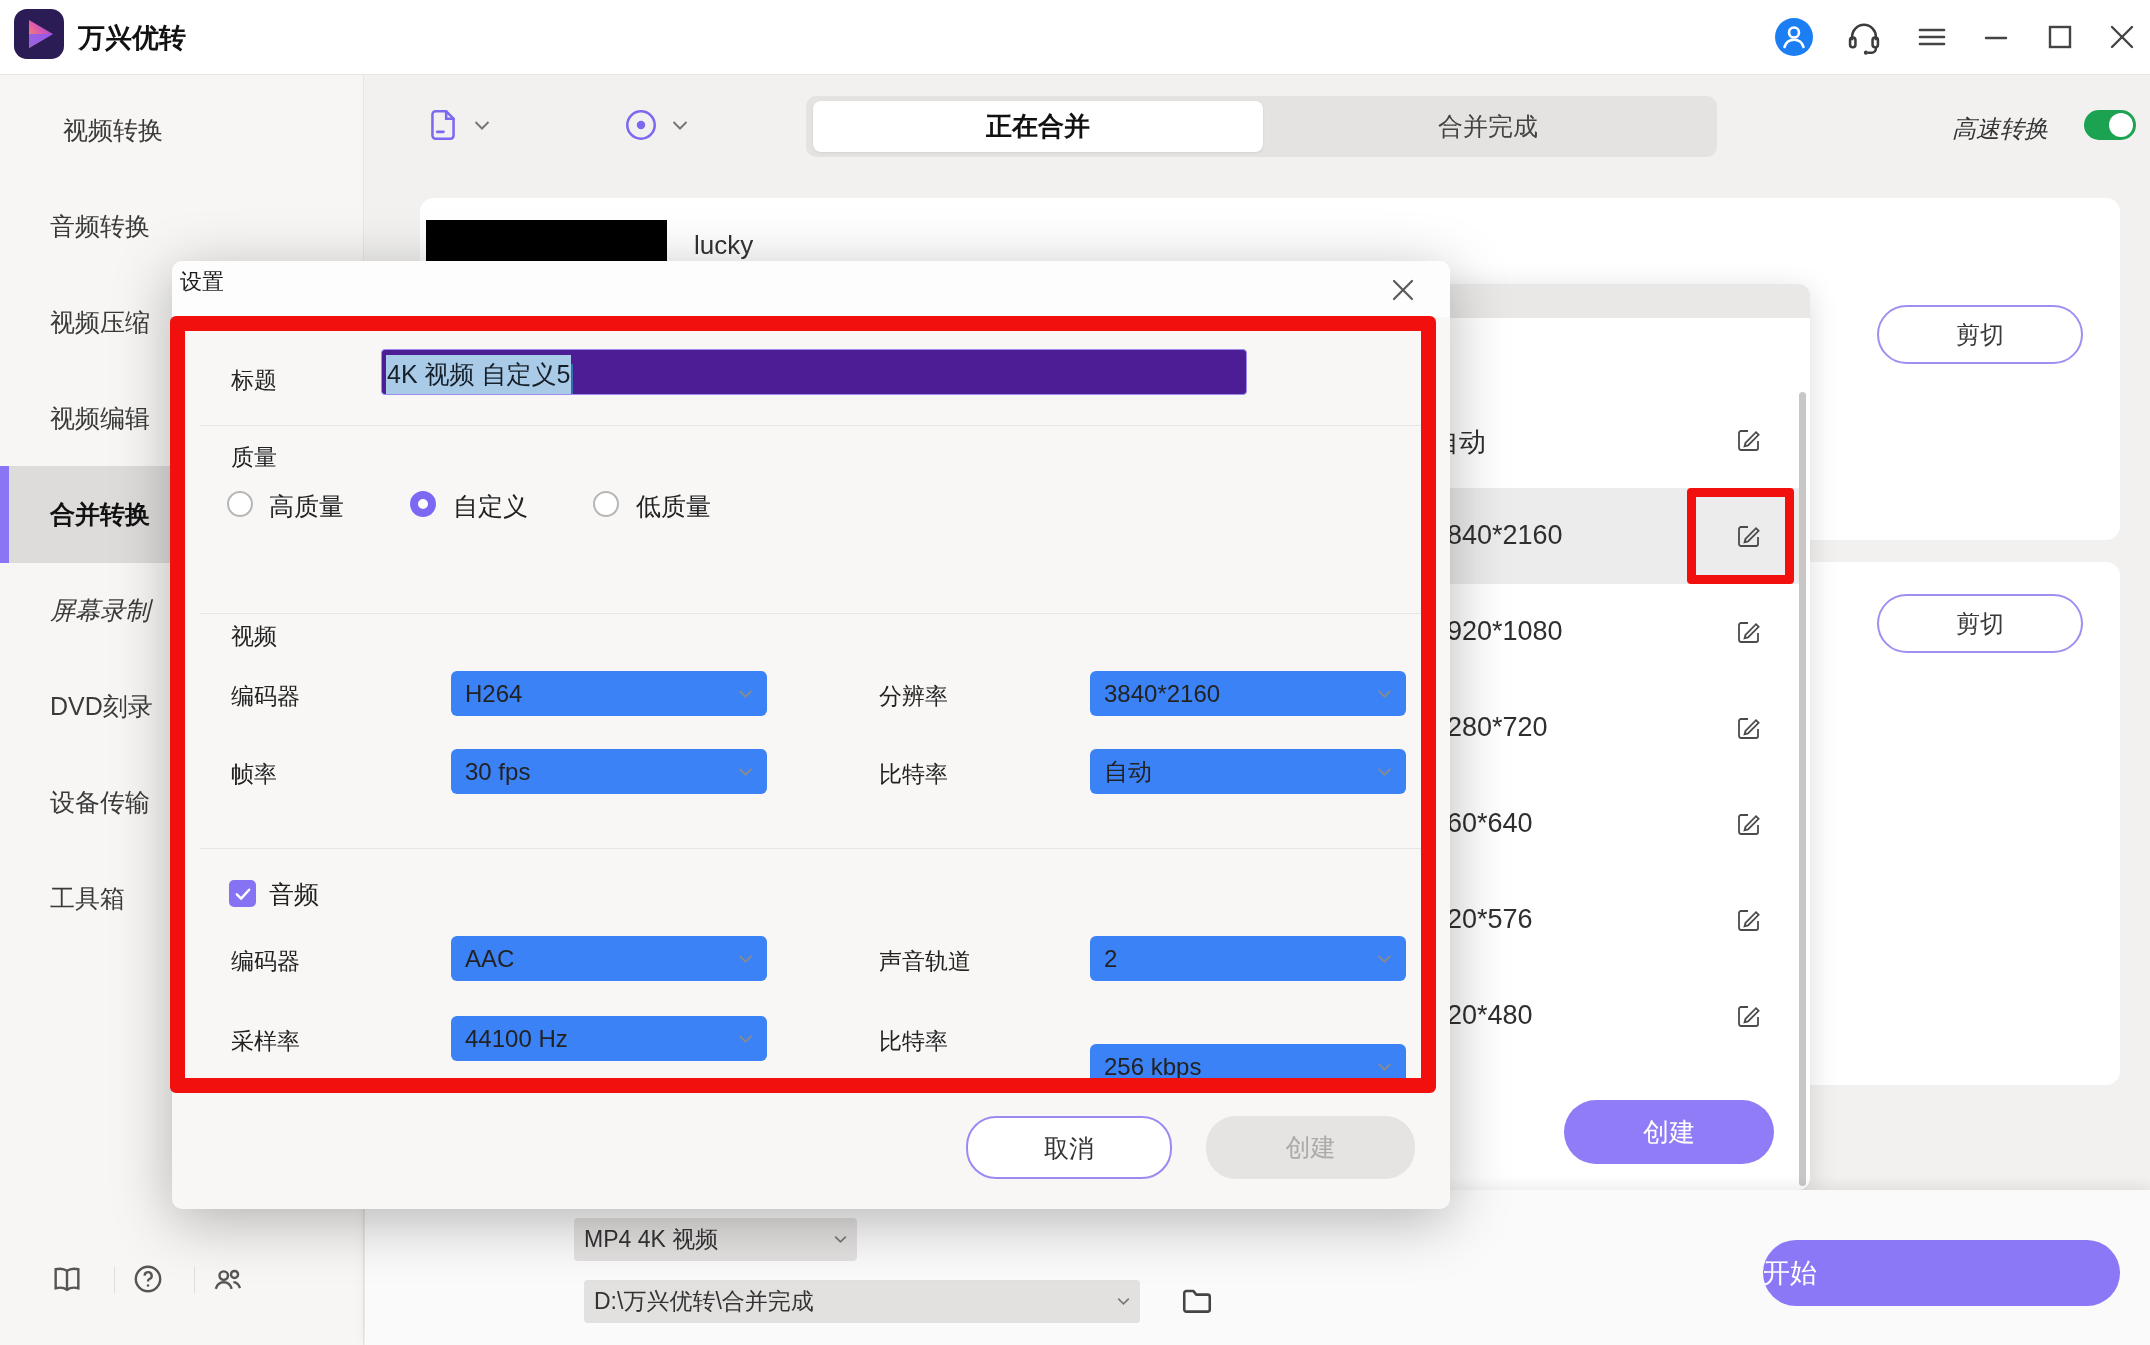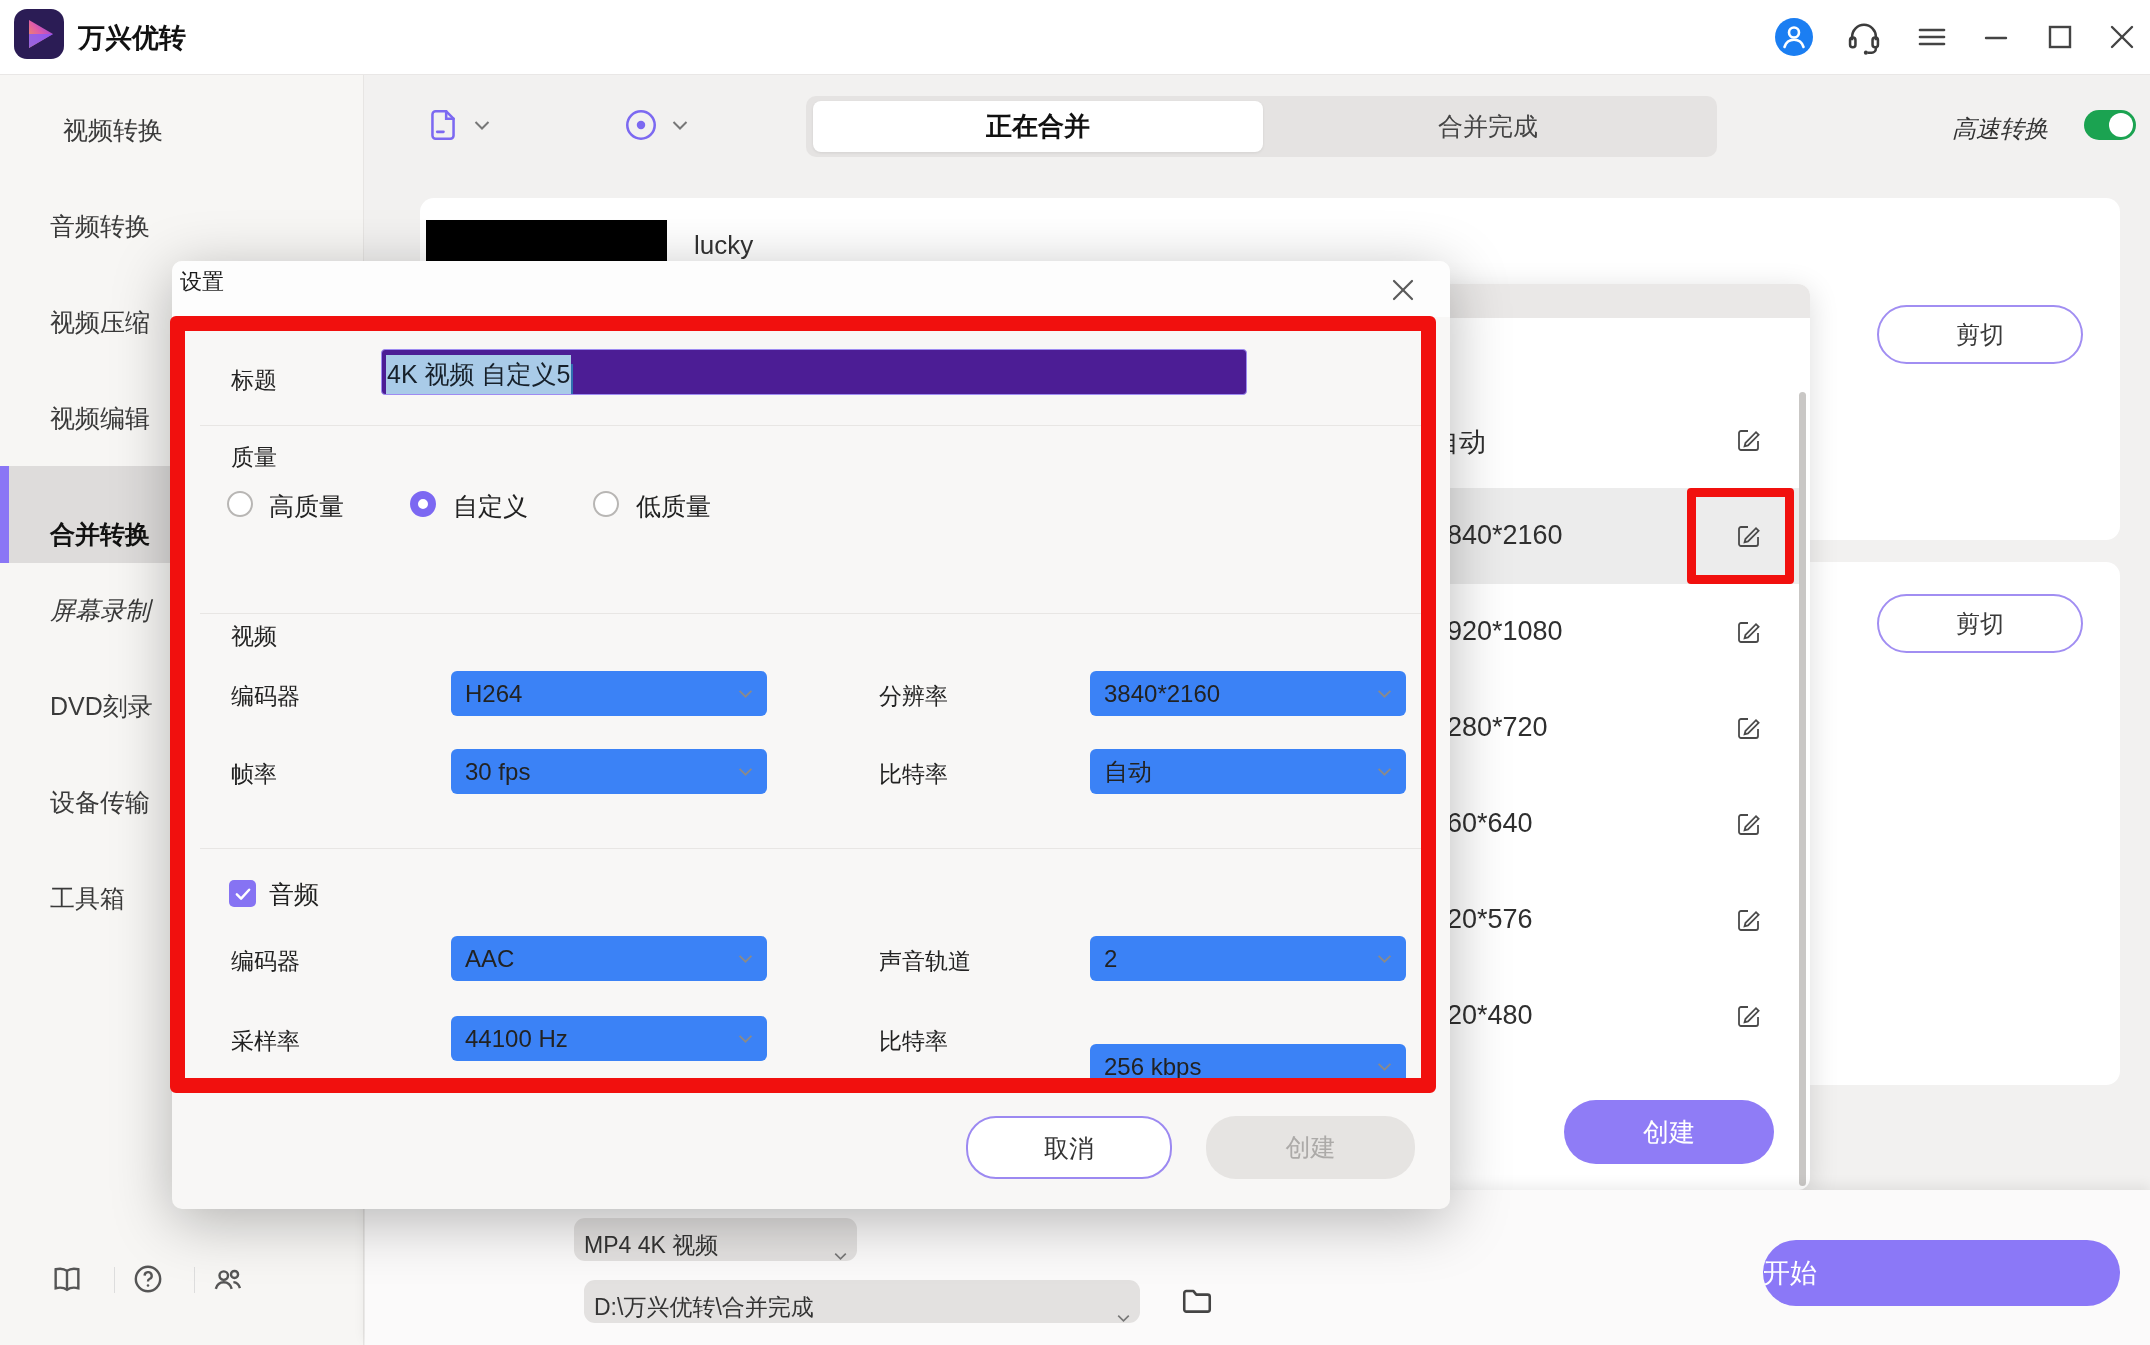--- a/index.html
+++ b/index.html
@@ -11,21 +11,21 @@
   .topbar { position:absolute; left:0; top:0; width:2150px; height:75px; background:#ffffff; border-bottom:1px solid #e9e7e6; z-index:20; }
   .app-logo { position:absolute; left:14px; top:9px; width:50px; height:50px; border-radius:13px; background:#2b1c55; }
   .app-title { position:absolute; left:78px; top:20px; font-size:27px; font-weight:bold; color:#111; }
   .tb-ic { position:absolute; top:17px; width:40px; height:40px; display:flex; align-items:center; justify-content:center; cursor:pointer; }
 
   
   .sidebar { position:absolute; left:0; top:75px; width:364px; height:1270px; background:#f7f6f4; border-right:1px solid #e7e5e3; z-index:5; }
   .side-item { position:absolute; left:50px; font-size:25px; color:#3a3a3a; line-height:34px; cursor:pointer; }
   .side-active-bg { position:absolute; left:0; top:391px; width:364px; height:97px; background:#dedcdb; }
   .side-active-bar { position:absolute; left:0; top:391px; width:9px; height:97px; background:#8a76f5; }
-  .side-item.active { font-weight:bold; color:#121212;margin-top:20px; }
+  .side-item.active { font-weight:bold; color:#121212; }
   .side-foot-ic { position:absolute; top:1187px; width:34px; height:34px; cursor:pointer; }
   .side-sep { position:absolute; top:1192px; width:1px; height:26px; background:#ddd; }
 
   
   .tool-ic { position:absolute; cursor:pointer; }
   .tabgroup { position:absolute; left:806px; top:96px; width:911px; height:61px; background:#e5e3e2; border-radius:10px; z-index:6; }
   .tab-active { position:absolute; left:7px; top:5px; width:450px; height:51px; background:#fff; border-radius:8px; box-shadow:0 1px 3px rgba(0,0,0,.08); text-align:center; line-height:51px; font-size:26px; font-weight:bold; color:#111; cursor:pointer; }
   .tab-inactive { position:absolute; left:457px; top:5px; width:450px; height:51px; text-align:center; line-height:51px; font-size:25px; color:#444; cursor:pointer; }
   .fast-label { position:absolute; left:1952px; top:113px; font-size:24px; color:#333;font-style:italic; }
   .toggle { position:absolute; left:2084px; top:110px; width:52px; height:30px; border-radius:15px; background:#1ba351; cursor:pointer; }
@@ -67,21 +67,21 @@
   .btn-cancel { left:794px; background:#fff; border:2px solid #9c89f1; color:#333; }
   .btn-create { left:1034px; width:209px; background:#e6e4e2; border:none; color:#acaaa8; line-height:63px; }
 
   
   .red1 { position:absolute; left:170px; top:316px; width:1266px; height:777px; border:15px solid #f1100e; border-radius:6px; z-index:50; pointer-events:none; }
   .red2 { position:absolute; left:1687px; top:488px; width:107px; height:96px; border:9px solid #f1100e; border-radius:4px; z-index:50; pointer-events:none; }
 
   
   .bottombar { position:absolute; left:365px; top:1190px; width:1785px; height:155px; background:#fbfafa; box-shadow:0 -5px 12px rgba(0,0,0,.07); z-index:6; }
   .out-label { position:absolute; font-size:23px; color:#333; }
-  .out-select { position:absolute; background:#e3e1e0; border-radius:11px; height:43px; display:flex; align-items:flex-end; padding:0 10px; cursor:pointer; }
+  .out-select { position:absolute; background:#e3e1e0; border-radius:4px; height:43px; display:flex; align-items:center; padding:0 10px; cursor:pointer; }
   .out-select .txt { font-size:23px; color:#333; flex:1; white-space:nowrap; }
   .start-btn { position:absolute; left:1763px; top:1240px; width:357px; height:66px; background:#8b78f7; border-radius:33px; color:#fff; font-size:27px; text-align:left; line-height:66px; z-index:7; cursor:pointer; }
 
   svg { display:block; }
 </style>
 </head>
 <body>
 
 <div class="screen">
 

